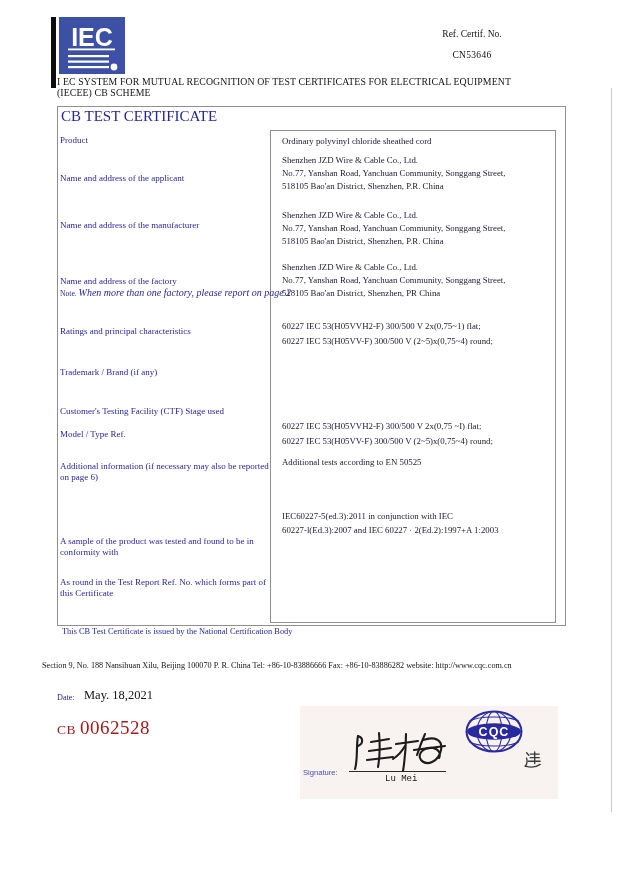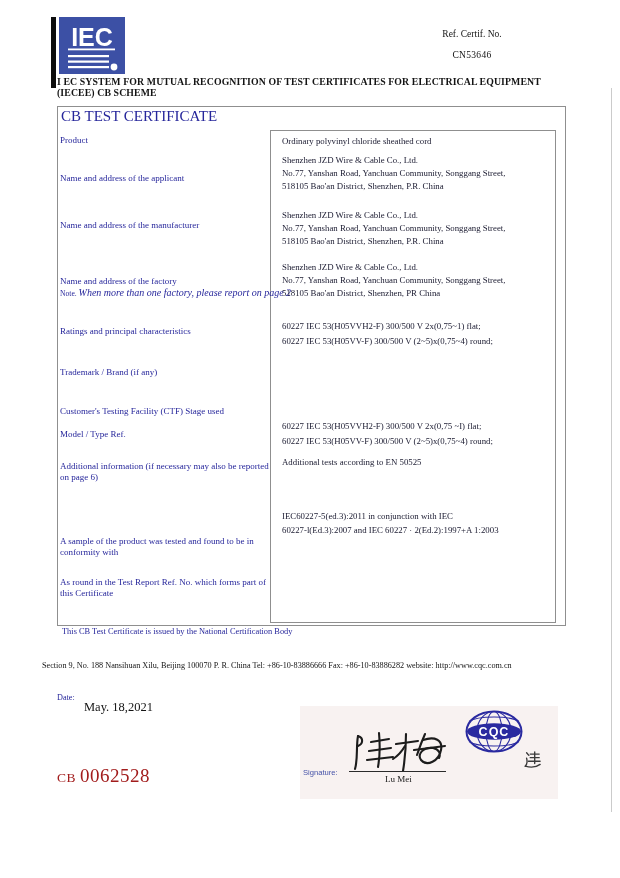--- a/index.html
+++ b/index.html
@@ -4,21 +4,21 @@
 <style>
   html,body{margin:0;padding:0;background:#ffffff;}
   .page{position:relative;width:620px;height:878px;background:#ffffff;overflow:hidden;
         font-family:"Liberation Serif",serif;color:#1a1a30;}
   
   .black-bar{position:absolute;left:51px;top:17px;width:5px;height:71px;background:#0d0d0d;}
   .iec-logo{position:absolute;left:59px;top:17px;width:66px;height:57px;}
   .ref-block{position:absolute;left:402px;top:17px;width:140px;text-align:center;color:#141414;margin-top:12px;}
   .ref-label{font-size:9.5px;}
   .ref-number{font-size:9.5px;margin-top:11px;letter-spacing:.3px;}
-  .scheme{position:absolute;left:57px;color:#141414;font-weight:bold;font-size:9.8px;line-height:11px;letter-spacing:.1px;}
+  .scheme{position:absolute;left:57px;color:#141414;font-weight:normal;font-size:9.8px;line-height:11px;letter-spacing:.1px;}
   #scheme1{top:76px;width:510px;}
   #scheme2{top:87px;}
   
   .outer-box{position:absolute;left:57px;top:106px;width:507px;height:518px;border:1px solid #8f8f8f;}
   .inner-box{position:absolute;left:270px;top:130px;width:284px;height:491px;border:1px solid #8f8f8f;background:#fff;}
   .cert-title{position:absolute;left:61px;top:108px;color:#26269b;font-weight:normal;font-size:15px;}
   .lab{position:absolute;left:60px;color:#26269b;font-size:9px;line-height:10.5px;width:205px;}
   .val{position:absolute;left:274px;width:278px;color:#1a1a30;font-size:8.8px;line-height:13px;white-space:pre-line;margin-left:8px;}
   #lab0{top:135px}#val0{top:135px}
   #lab1{top:173px}#val1{top:154px}
@@ -31,29 +31,29 @@
   #lab6{top:406px}
   #lab7{top:429px}#val7{top:419px;line-height:14.5px}
   #lab8{top:461px;width:212px}#val8{top:456px}
   #lab9{top:536px;width:202px}#val9{top:510px;line-height:13.5px}
   #lab10{top:577px;width:218px}#val10{top:562px;padding-left:9px}
   
   .issued{position:absolute;left:62px;top:627px;color:#26269b;font-size:8.4px;}
   .ncb-name{position:absolute;left:57px;top:648px;color:#101010;font-weight:bold;font-size:10.2px;letter-spacing:.2px;}
   .ncb-addr{position:absolute;left:42px;top:661px;color:#141414;font-size:8.2px;width:505px;}
   .date-label{position:absolute;left:57px;top:693px;color:#26269b;font-size:8.2px;}
-  .date-value{position:absolute;left:84px;top:688px;color:#141414;font-size:12.5px;margin-top:12px;}
-  .cb-line{position:absolute;left:57px;top:717px;color:#a21c1c;margin-top:48px;}
+  .date-value{position:absolute;left:84px;top:688px;color:#141414;font-size:12.5px;}
+  .cb-line{position:absolute;left:57px;top:717px;color:#a21c1c;}
   .cb-prefix{font-size:13.5px;letter-spacing:.5px;}
   .cb-number{font-size:19px;letter-spacing:.5px;}
   .stamp-tint{position:absolute;left:300px;top:706px;width:258px;height:93px;background:rgba(239,226,224,0.45);}
   .signature-svg{position:absolute;left:350px;top:731px;width:108px;height:42px;}
   .signature-label{position:absolute;left:303px;top:768px;color:#4653a8;font-family:"Liberation Sans",sans-serif;font-size:7.6px;}
   .sig-line{position:absolute;left:349px;top:771px;width:97px;border-top:1.3px solid #2b2b2b;}
-  .signatory{position:absolute;left:385px;top:774px;color:#161616;font-family:Liberation Serif, serif;font-size:9px;}
+  .signatory{position:absolute;left:385px;top:774px;color:#161616;font-family:Liberation Mono, monospace;font-size:9px;}
   .cqc-stamp{position:absolute;left:464px;top:710px;width:60px;height:43px;}
   .jian-char{position:absolute;left:523px;top:750px;width:18px;height:18px;}
   .scan-line{position:absolute;left:611px;top:88px;width:1px;height:724px;background:#cbcbcb;}
 </style>
 </head>
 <body>
 
 <div class="page">
 
   <div class="black-bar"></div>

